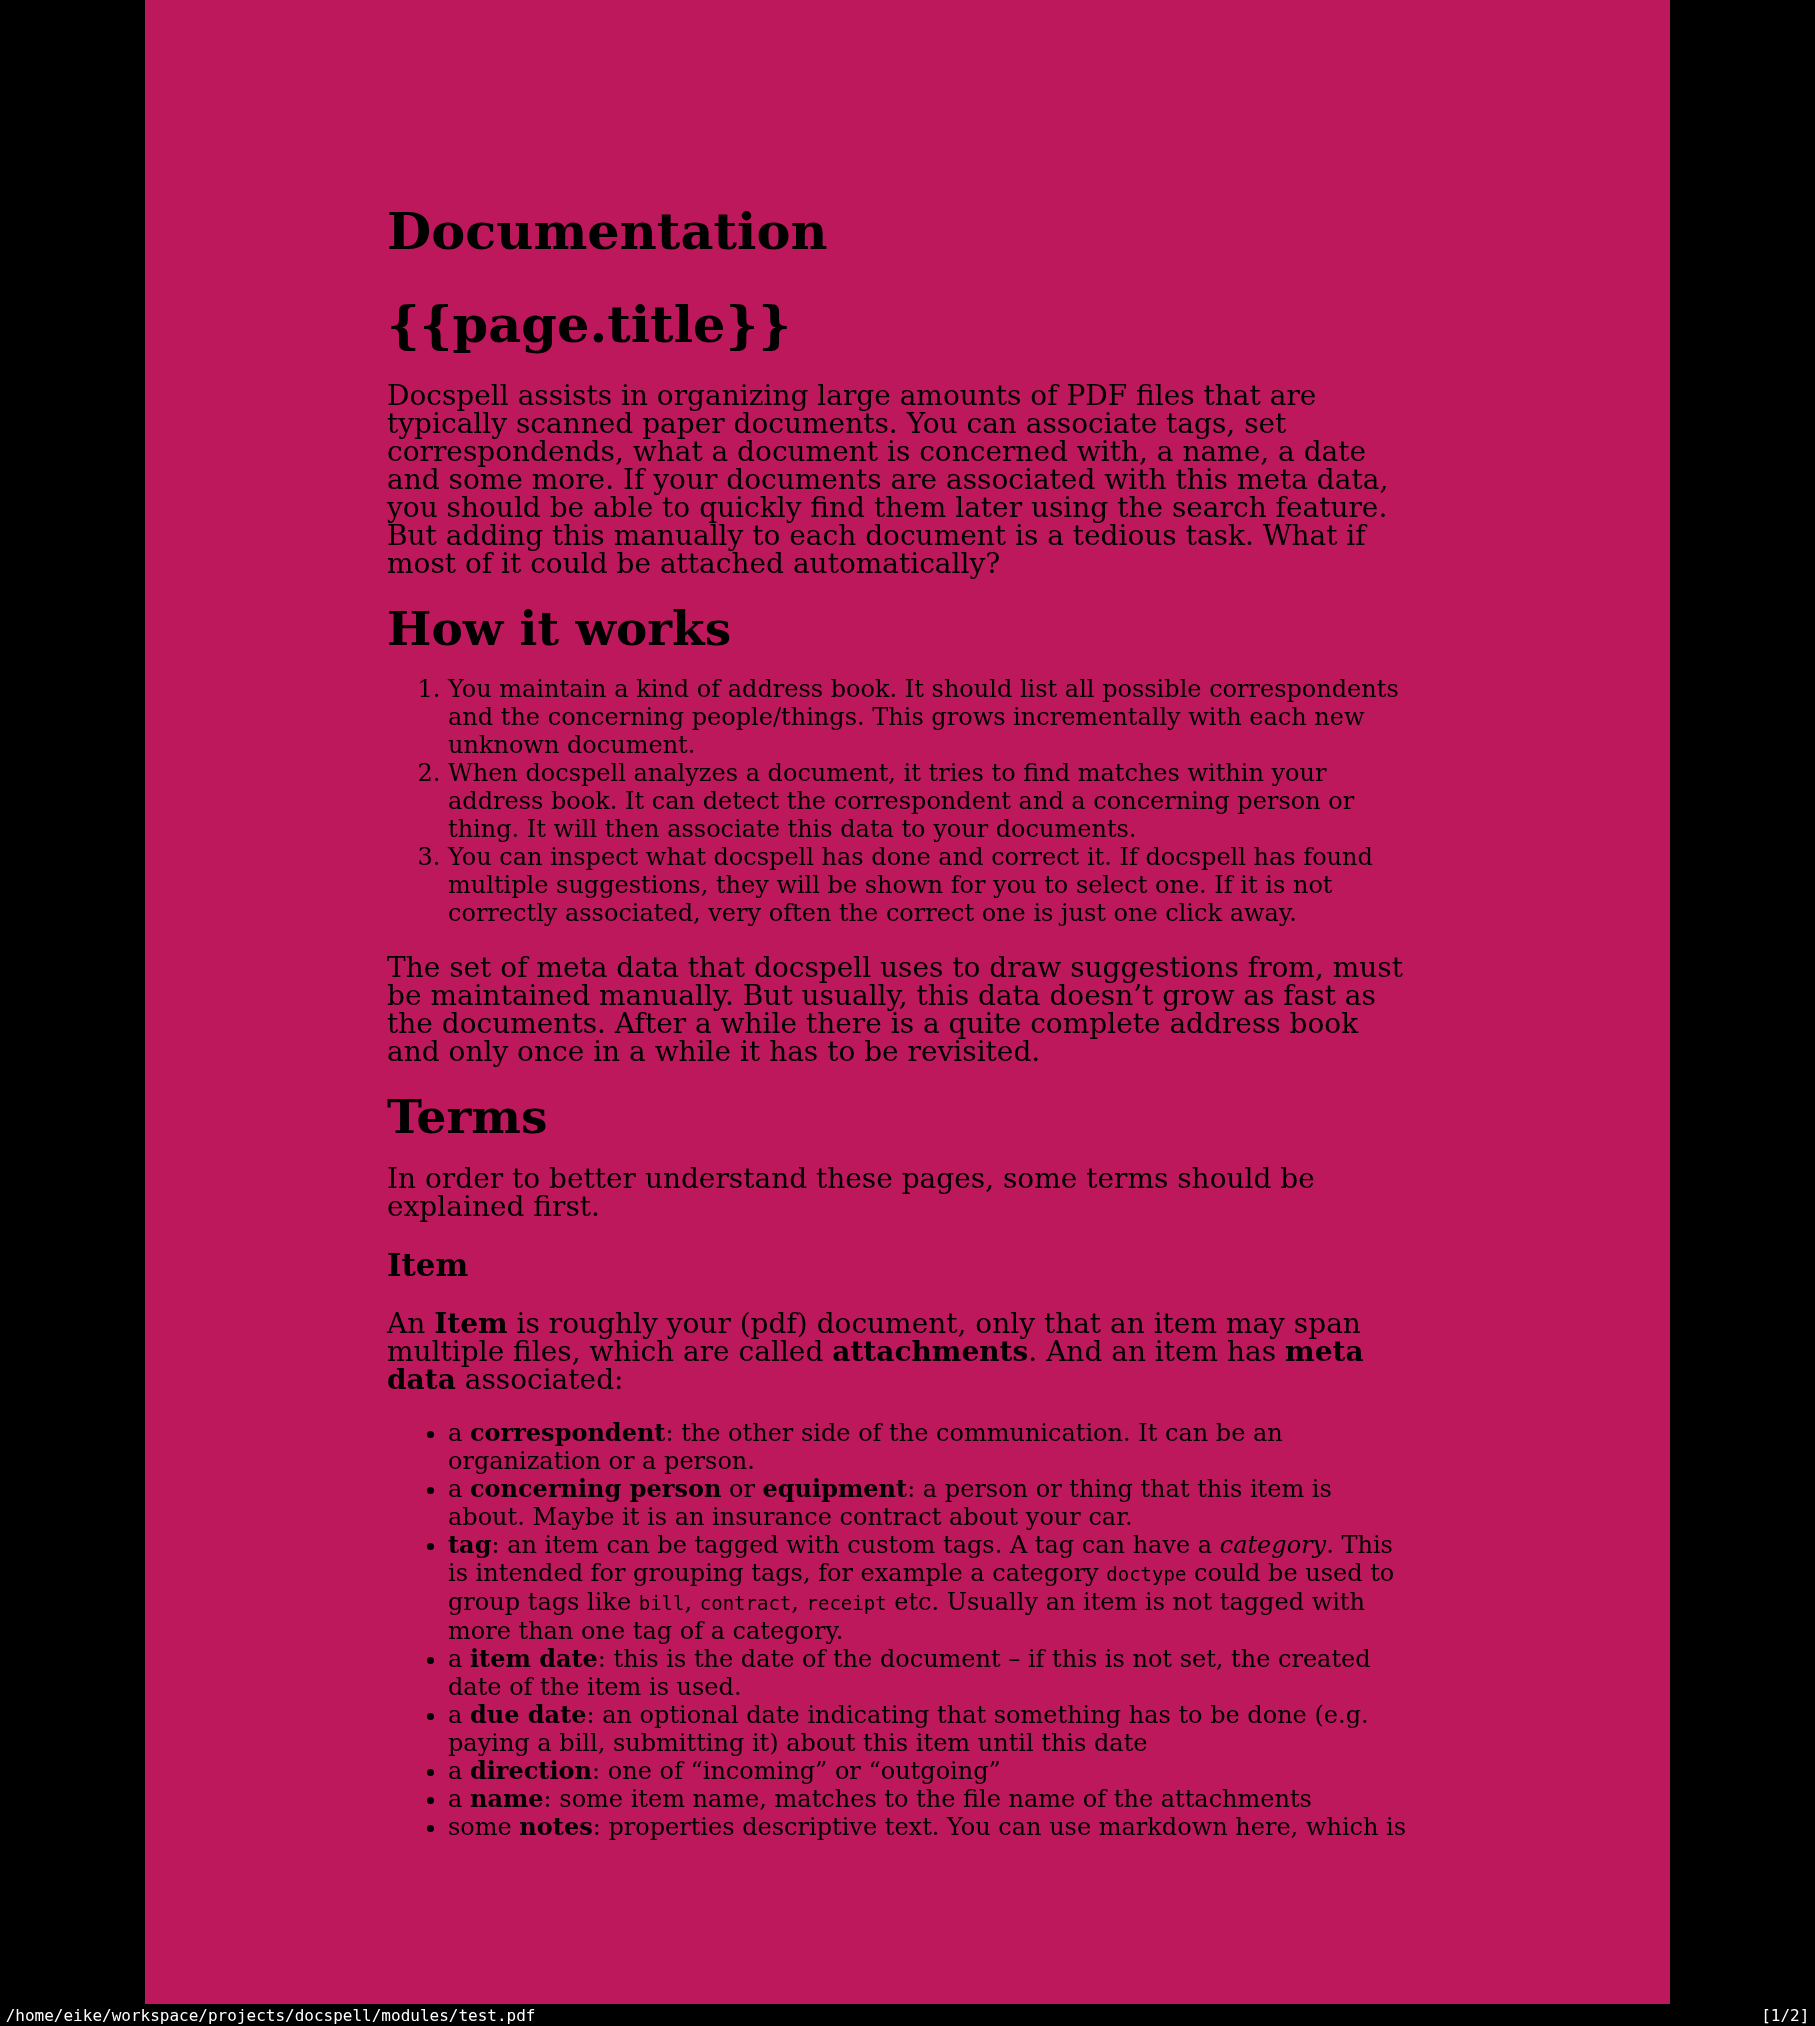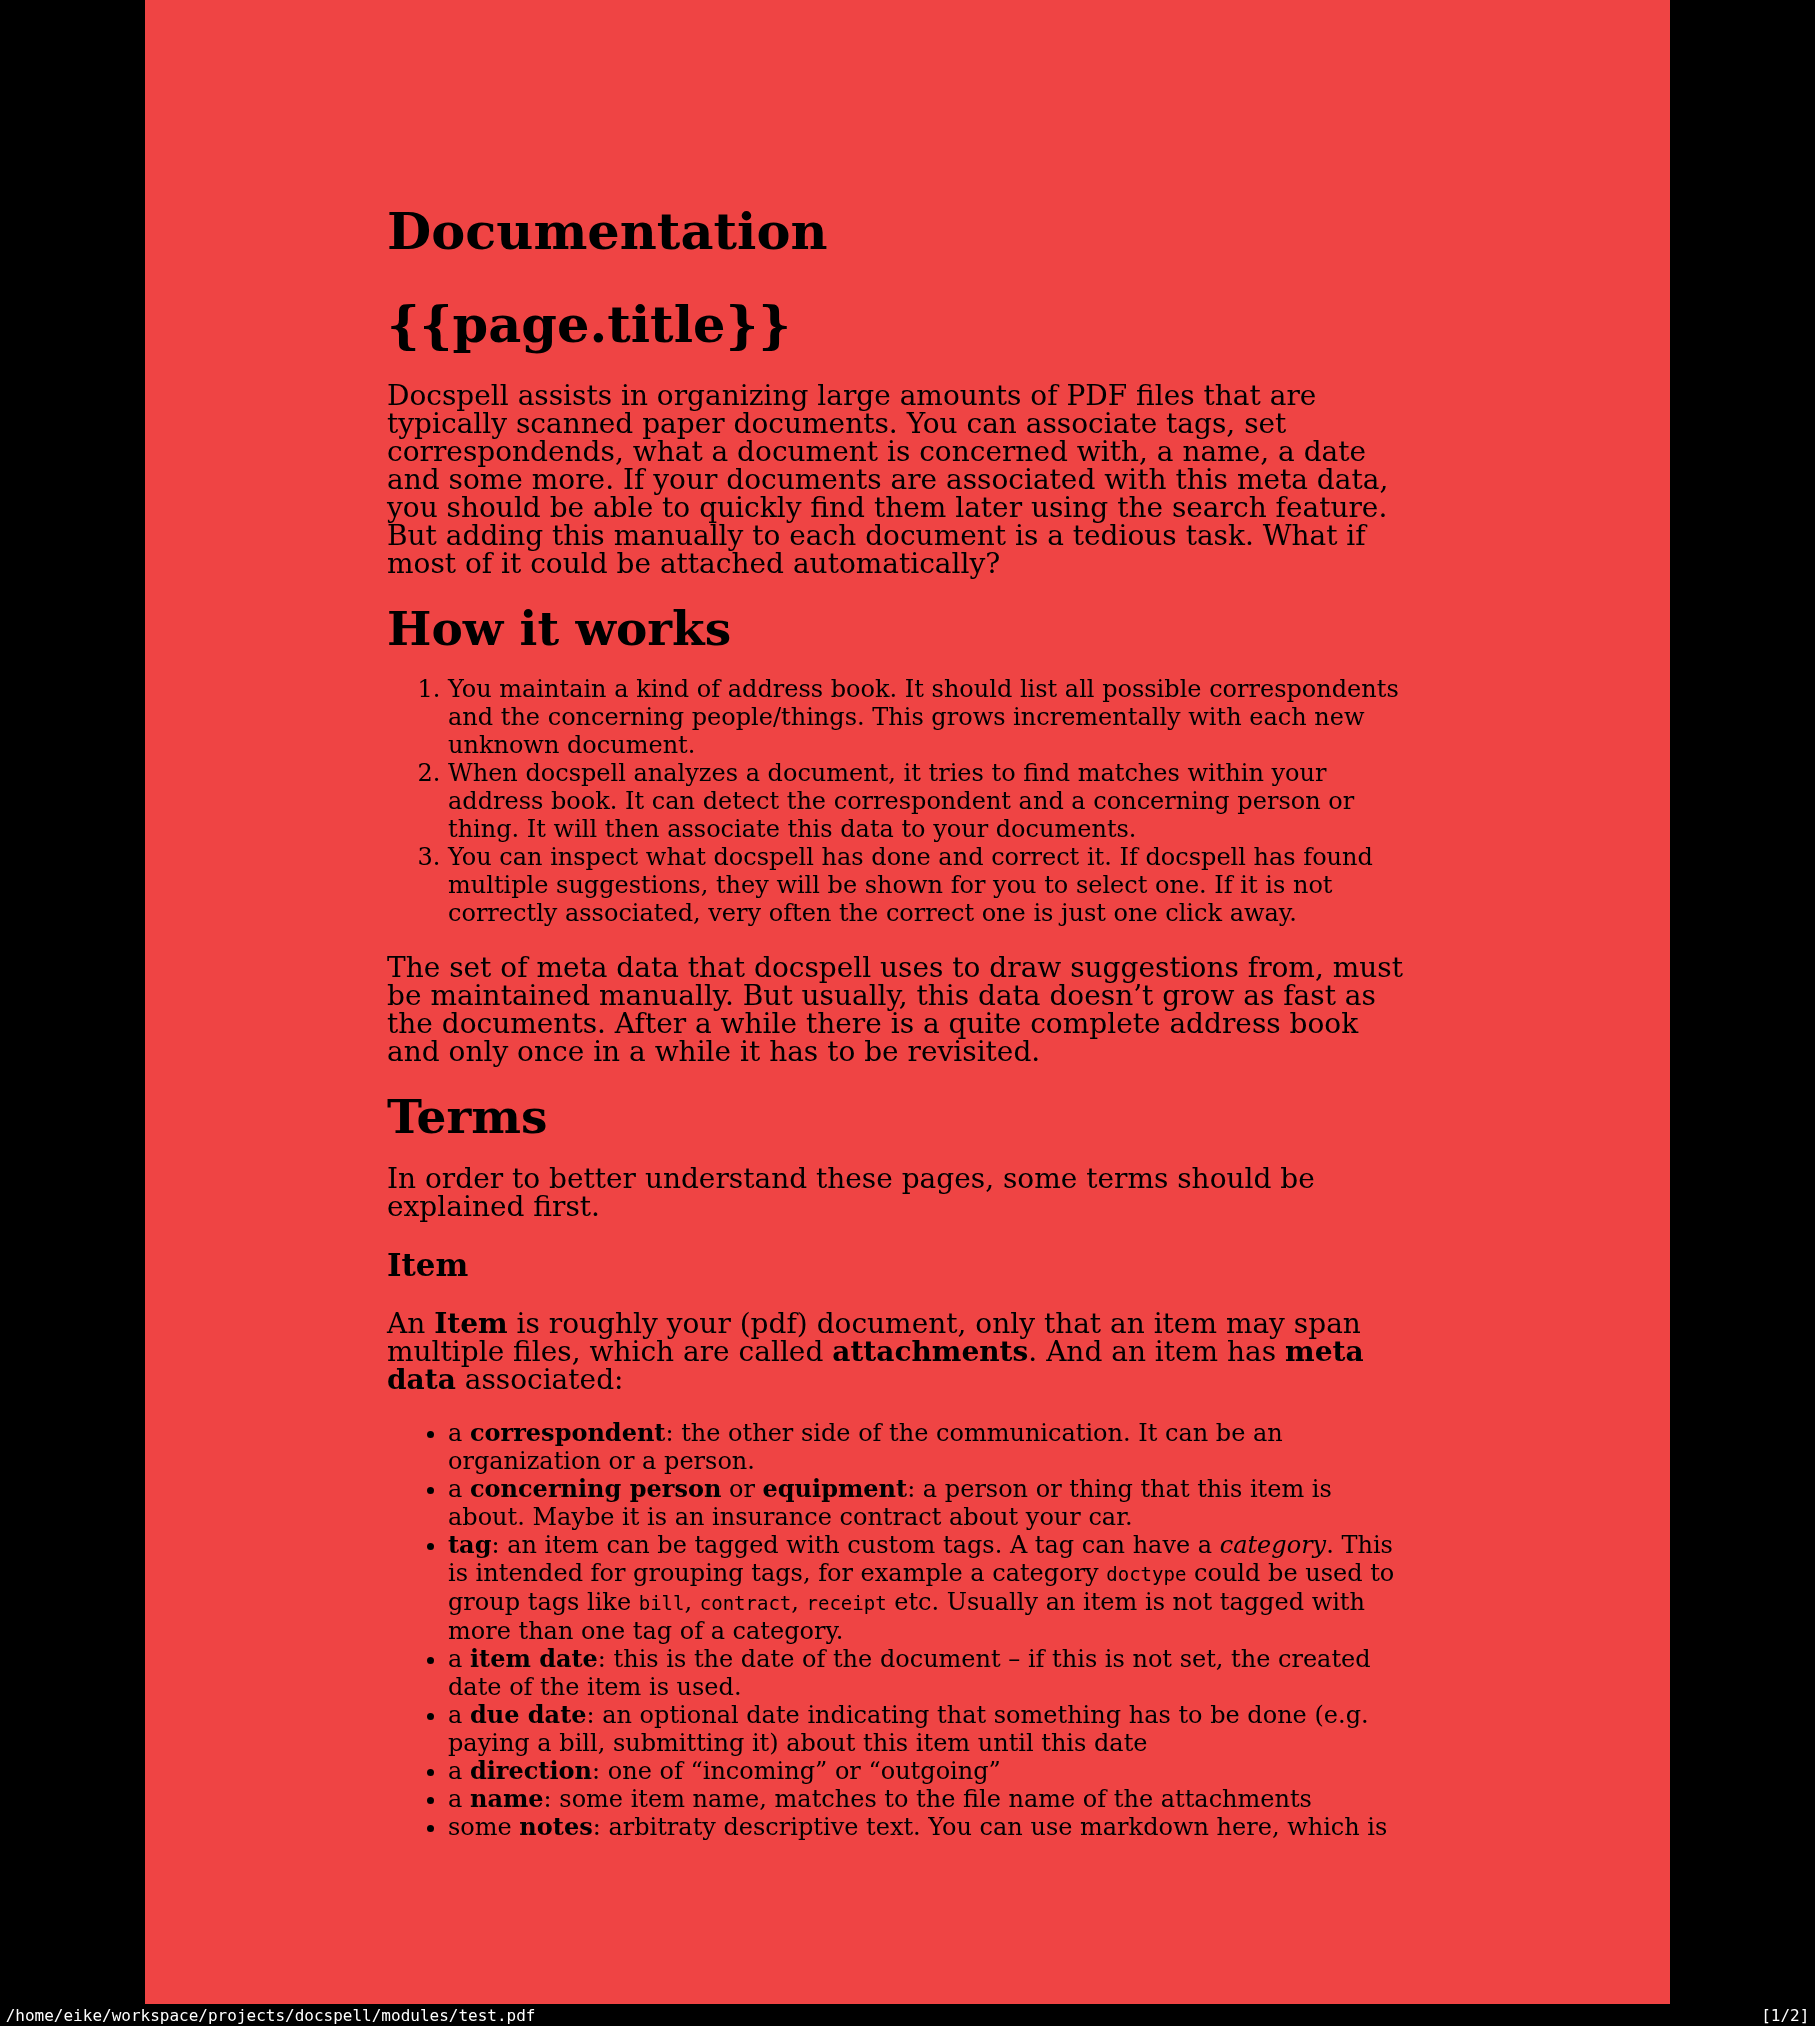--- a/index.html
+++ b/index.html
@@ -7,21 +7,21 @@
     width:1815px;height:2026px;
     background:#000000;
     position:relative;
     overflow:hidden;
     font-family:"DejaVu Serif", serif;
   }
   .viewport{position:absolute;inset:0;}
   .paper{
     position:absolute;left:145px;top:0;
     width:1525px;height:2004px;
-    background:#ef4444;
+    background:#be185d;
   }
   .content{
     box-sizing:content-box;
     padding:201px 0 0 242px;
     width:1022px;
     color:#000000;
   }
   .content h1{font-size:51px;line-height:61px;font-weight:bold;margin:32px 0 0;}
   .content h1:first-child{margin-top:0;}
   .content h2{font-size:47px;line-height:45px;font-weight:bold;margin:28px 0 0;}
@@ -71,21 +71,21 @@
         <h3><span>Item</span></h3>
         <p><span>An </span><strong>Item</strong><span> is roughly your (pdf) document, only that an item may span multiple files, which are called </span><strong>attachments</strong><span>. And an item has </span><strong>meta data</strong><span> associated:</span></p>
         <ul>
           <li><span>a </span><strong>correspondent</strong><span>: the other side of the communication. It can be an organization or a person.</span></li>
           <li><span>a </span><strong>concerning person</strong><span> or </span><strong>equipment</strong><span>: a person or thing that this item is about. Maybe it is an insurance contract about your car.</span></li>
           <li><strong>tag</strong><span>: an item can be tagged with custom tags. A tag can have a </span><em>category</em><span>. This is intended for grouping tags, for example a category </span><code>doctype</code><span> could be used to group tags like </span><code>bill</code><span>, </span><code>contract</code><span>, </span><code>receipt</code><span> etc. Usually an item is not tagged with more than one tag of a category.</span></li>
           <li><span>a </span><strong>item date</strong><span>: this is the date of the document – if this is not set, the created date of the item is used.</span></li>
           <li><span>a </span><strong>due date</strong><span>: an optional date indicating that something has to be done (e.g. paying a bill, submitting it) about this item until this date</span></li>
           <li><span>a </span><strong>direction</strong><span>: one of “incoming” or “outgoing”</span></li>
           <li><span>a </span><strong>name</strong><span>: some item name, matches to the file name of the attachments</span></li>
-          <li><span>some </span><strong>notes</strong><span>: arbitraty descriptive text. You can use markdown here, which is</span></li>
+          <li><span>some </span><strong>notes</strong><span>: properties descriptive text. You can use markdown here, which is</span></li>
         </ul>
       </div>
   </div>
   <div class="statusbar">
     <span>/home/eike/workspace/projects/docspell/modules/test.pdf</span>
     <span>[1/2]</span>
   </div>
 </div>
 
 

